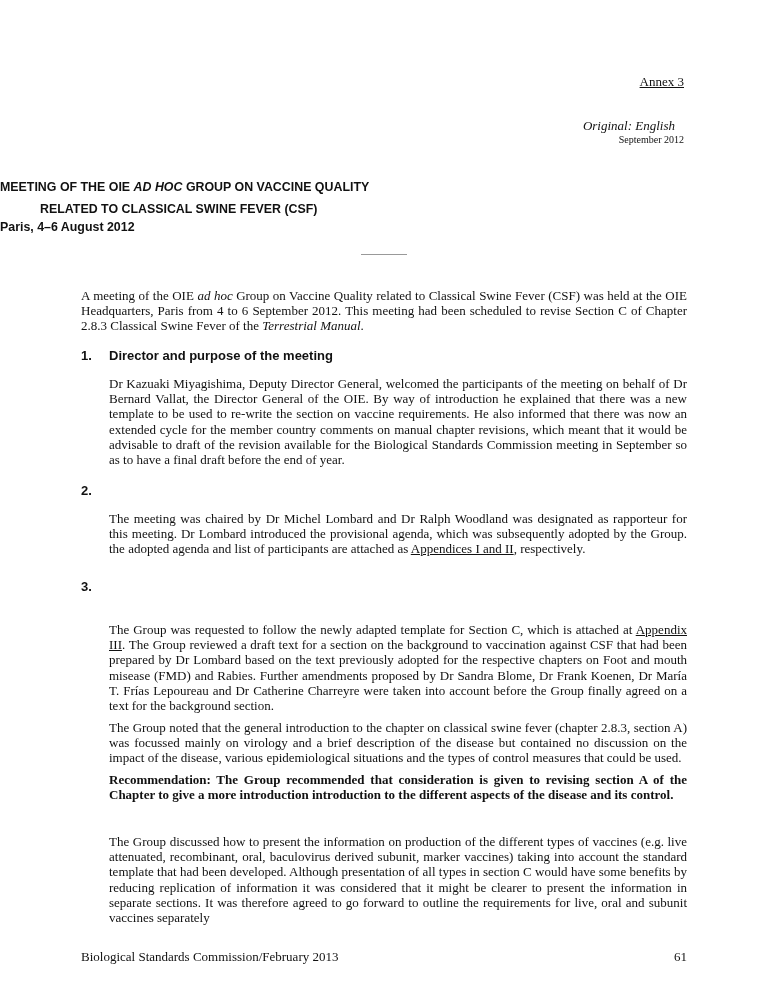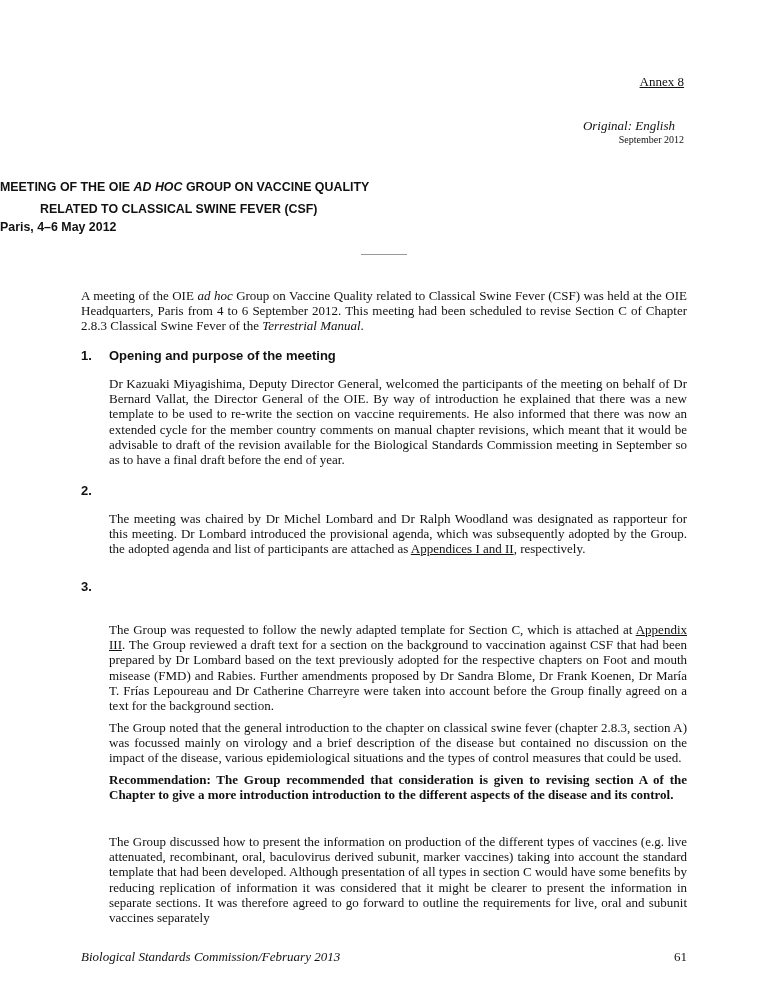--- a/index.html
+++ b/index.html
@@ -15,42 +15,42 @@
   .t2 { top: 202px; margin-left: 40px; }
   .t3 { top: 220px; }
   .sep { left: 361px; top: 254px; width: 46px; border-top: 1px solid #999; }
   .para { font-size: 13px; line-height: 15.2px; text-align: justify; }
   .intro { left: 81px; width: 606px; top: 288px; }
   .h { left: 81px; font-weight: bold; font-size: 13px; line-height: 15px; }
   .h .num { position: absolute; left: 0; top: 0; }
   .h .txt { position: absolute; left: 28px; width: 580px; }
   .body { left: 109px; width: 578px; }
   .u { text-decoration: underline; }
-  .footer-left { left: 81px; top: 949px; font-size: 13px; font-style: italic; }
+  .footer-left { left: 81px; top: 949px; font-size: 13px; }
   .footer-right { right: 81px; top: 949px; font-size: 13px; }
   .bold { font-weight: bold; }
   .ital { font-style: italic; }
 </style>
 </head>
 <body>
 
-<div class="abs serif annex">Annex 8</div>
+<div class="abs serif annex">Annex 3</div>
 <div class="abs serif orig">Original: English</div>
 <div class="abs serif date">September 2012</div>
 
 <div class="abs sans title t1"><span>MEETING OF THE OIE </span><span class="ital">AD HOC</span><span> GROUP ON VACCINE QUALITY</span></div>
 <div class="abs sans title t2">RELATED TO CLASSICAL SWINE FEVER (CSF)</div>
-<div class="abs sans title t3">Paris, 4–6 May 2012</div>
+<div class="abs sans title t3">Paris, 4–6 August 2012</div>
 <div class="abs sep"></div>
 
 <div class="abs serif para intro"><span>A meeting of the OIE </span><span class="ital">ad hoc</span><span> Group on Vaccine Quality related to Classical Swine Fever (CSF) was held at the OIE Headquarters, Paris from 4 to 6 September 2012. This meeting had been scheduled to revise Section C of Chapter 2.8.3 Classical Swine Fever of the </span><span class="ital">Terrestrial Manual</span><span>.</span></div>
 
 <div class="abs sans h" style="top:348px;width:608px;height:16px;">
   <span class="num">1.</span>
-  <span class="txt">Opening and purpose of the meeting</span>
+  <span class="txt">Director and purpose of the meeting</span>
 </div>
 <div class="abs serif para body" style="top:376px;">Dr Kazuaki Miyagishima, Deputy Director General, welcomed the participants of the meeting on behalf of Dr Bernard Vallat, the Director General of the OIE. By way of introduction he explained that there was a new template to be used to re-write the section on vaccine requirements. He also informed that there was now an extended cycle for the member country comments on manual chapter revisions, which meant that it would be advisable to draft of the revision available for the Biological Standards Commission meeting in September so as to have a final draft before the end of year.</div>
 
 <div class="abs sans h" style="top:483px;width:608px;height:16px;">
   <span class="num">2.</span>
 </div>
 <div class="abs serif para body" style="top:511px;"><span>The meeting was chaired by Dr Michel Lombard and Dr Ralph Woodland was designated as rapporteur for this meeting. Dr Lombard introduced the provisional agenda, which was subsequently adopted by the Group. the adopted agenda and list of participants are attached as </span><span class="u">Appendices I and II</span><span>, respectively.</span></div>
 
 <div class="abs sans h" style="top:579px;width:608px;height:32px;">
   <span class="num">3.</span>

